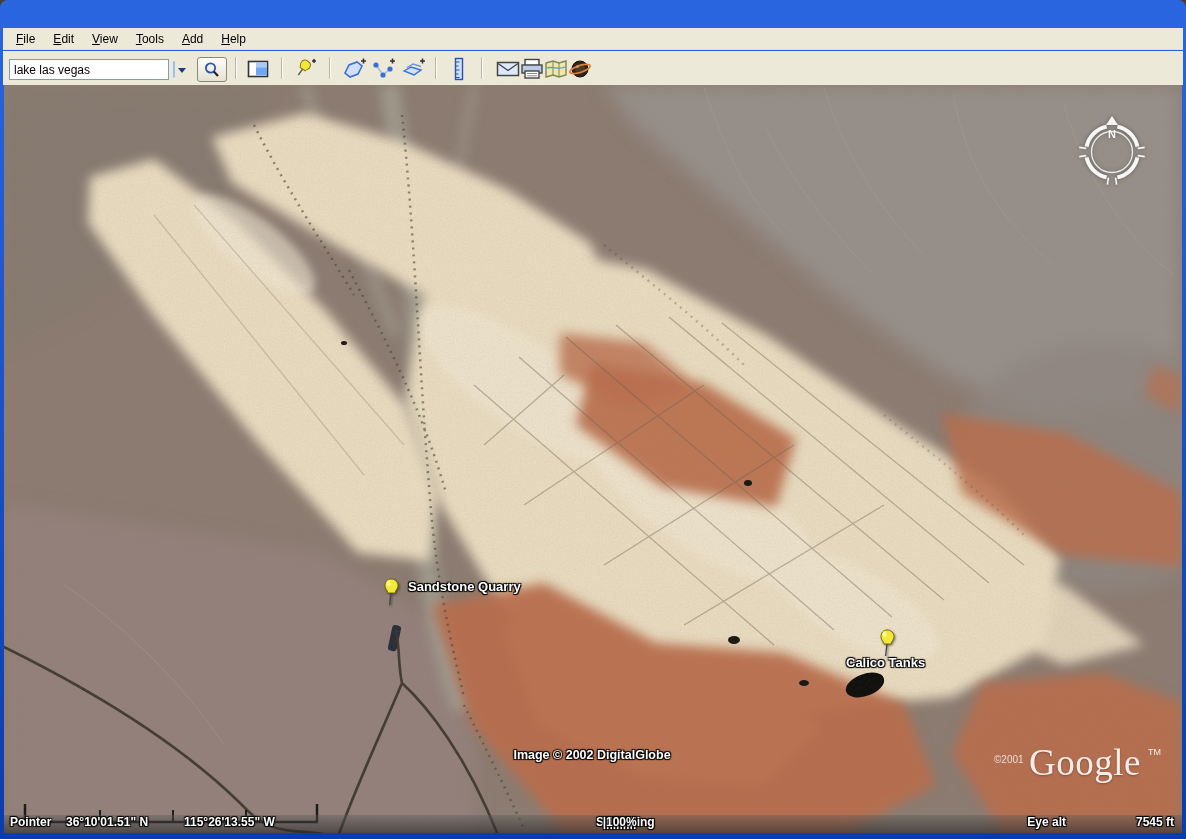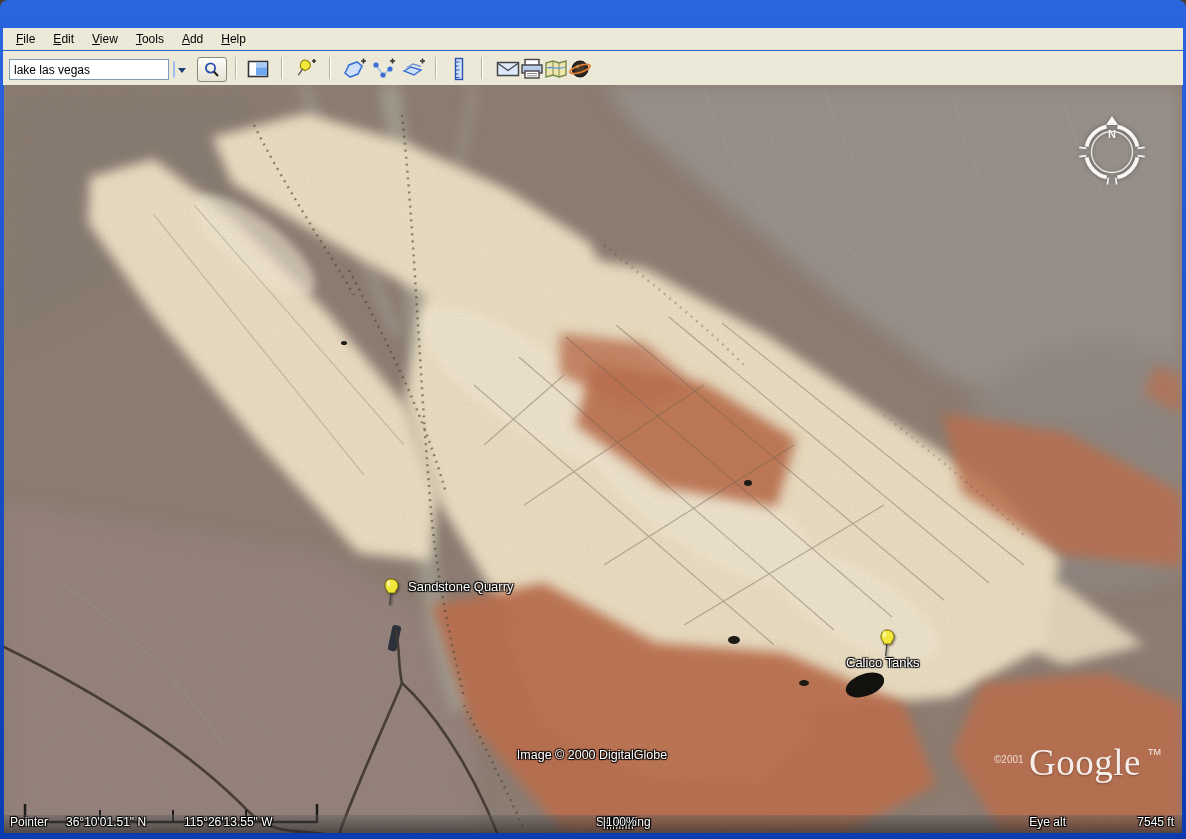--- a/index.html
+++ b/index.html
@@ -41,21 +41,21 @@
     border-top:5px solid #1a3f7a;}
   .toolbtn{position:absolute;top:4px;height:27px;width:30px;display:flex;align-items:center;
     justify-content:center;}
   .searchbtn{position:absolute;left:194px;top:6px;width:30px;height:25px;border-radius:3px;
     background:linear-gradient(180deg,#fdfdfa,#e6e2d2);border:1px solid #8a887a;
     box-sizing:border-box;display:flex;align-items:center;justify-content:center;}
   .tsep{position:absolute;top:6px;width:1px;height:22px;background:#b9b5a3;border-right:1px solid #fff;}
   
   .maparea{position:absolute;top:85px;left:4px;right:4px;bottom:6px;background:#8d7d73;overflow:hidden;}
   .terrain{position:absolute;left:0;top:0;}
-  .ovl{position:absolute;color:#fff;font-weight:normal;
+  .ovl{position:absolute;color:#fff;font-weight:bold;
     text-shadow:1px 1px 1px #000,-1px 1px 1px #000,1px -1px 1px #000,-1px -1px 1px #000;}
   .pmlabel{font-size:13px;white-space:nowrap;}
   .pin{position:absolute;width:20px;height:30px;filter:drop-shadow(1px 1px 1px rgba(0,0,0,.5));}
   .compass{position:absolute;left:1070px;top:29px;width:76px;height:76px;opacity:.93;
     filter:drop-shadow(0 0 2px rgba(60,60,60,.6));}
   .scalebar{position:absolute;left:19px;top:694px;width:296px;height:46px;}
   .scalelabel{position:absolute;left:0;right:0;top:0;text-align:center;font-size:13px;}
   .attribution{position:absolute;left:438px;top:663px;width:300px;text-align:center;font-size:12.5px;}
   .watermark{position:absolute;left:978px;top:656px;width:200px;height:52px;color:#fff;opacity:.88;}
   .wm-c{position:absolute;left:12px;top:13px;font-size:10px;opacity:.85;}
@@ -332,21 +332,21 @@
           <line x1="294" y1="7" x2="294" y2="25"></line>
         </g>
         <g stroke="#151513" stroke-width="2" opacity=".92">
           <line x1="77" y1="13" x2="77" y2="25"></line>
           <line x1="150" y1="13" x2="150" y2="25"></line>
           <line x1="223" y1="13" x2="223" y2="25"></line>
         </g>
       </svg>
     </div>
 
-    <div class="ovl attribution">Image © 2000 DigitalGlobe</div>
+    <div class="ovl attribution">Image © 2002 DigitalGlobe</div>
     <div class="watermark">
       <span class="wm-c">©2001</span>
       <span class="wm-g">Google</span>
       <span class="wm-tm">TM</span>
     </div>
 
     <div class="statusstrip">
       <span class="ovl st-pointer">Pointer</span>
       <span class="ovl st-lat">36°10'01.51" N</span>
       <span class="ovl st-lon">115°26'13.55" W</span>

